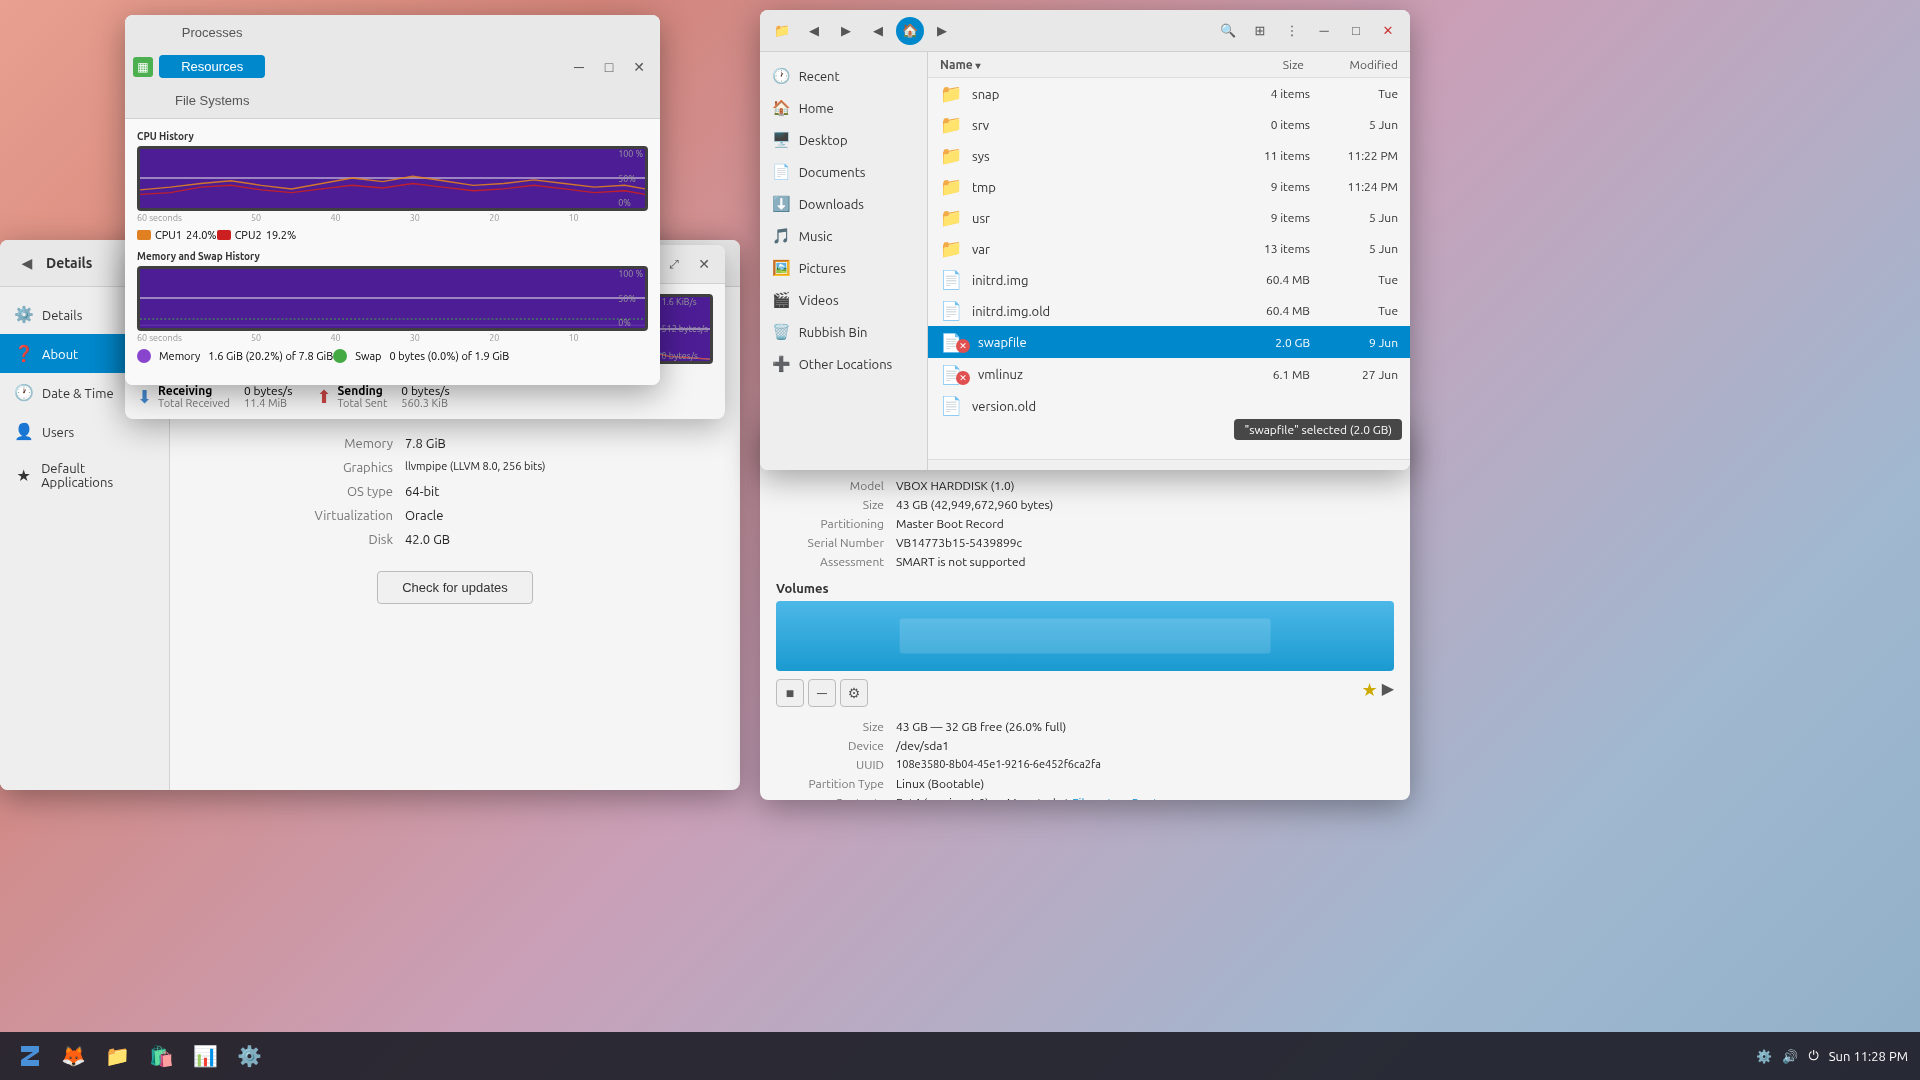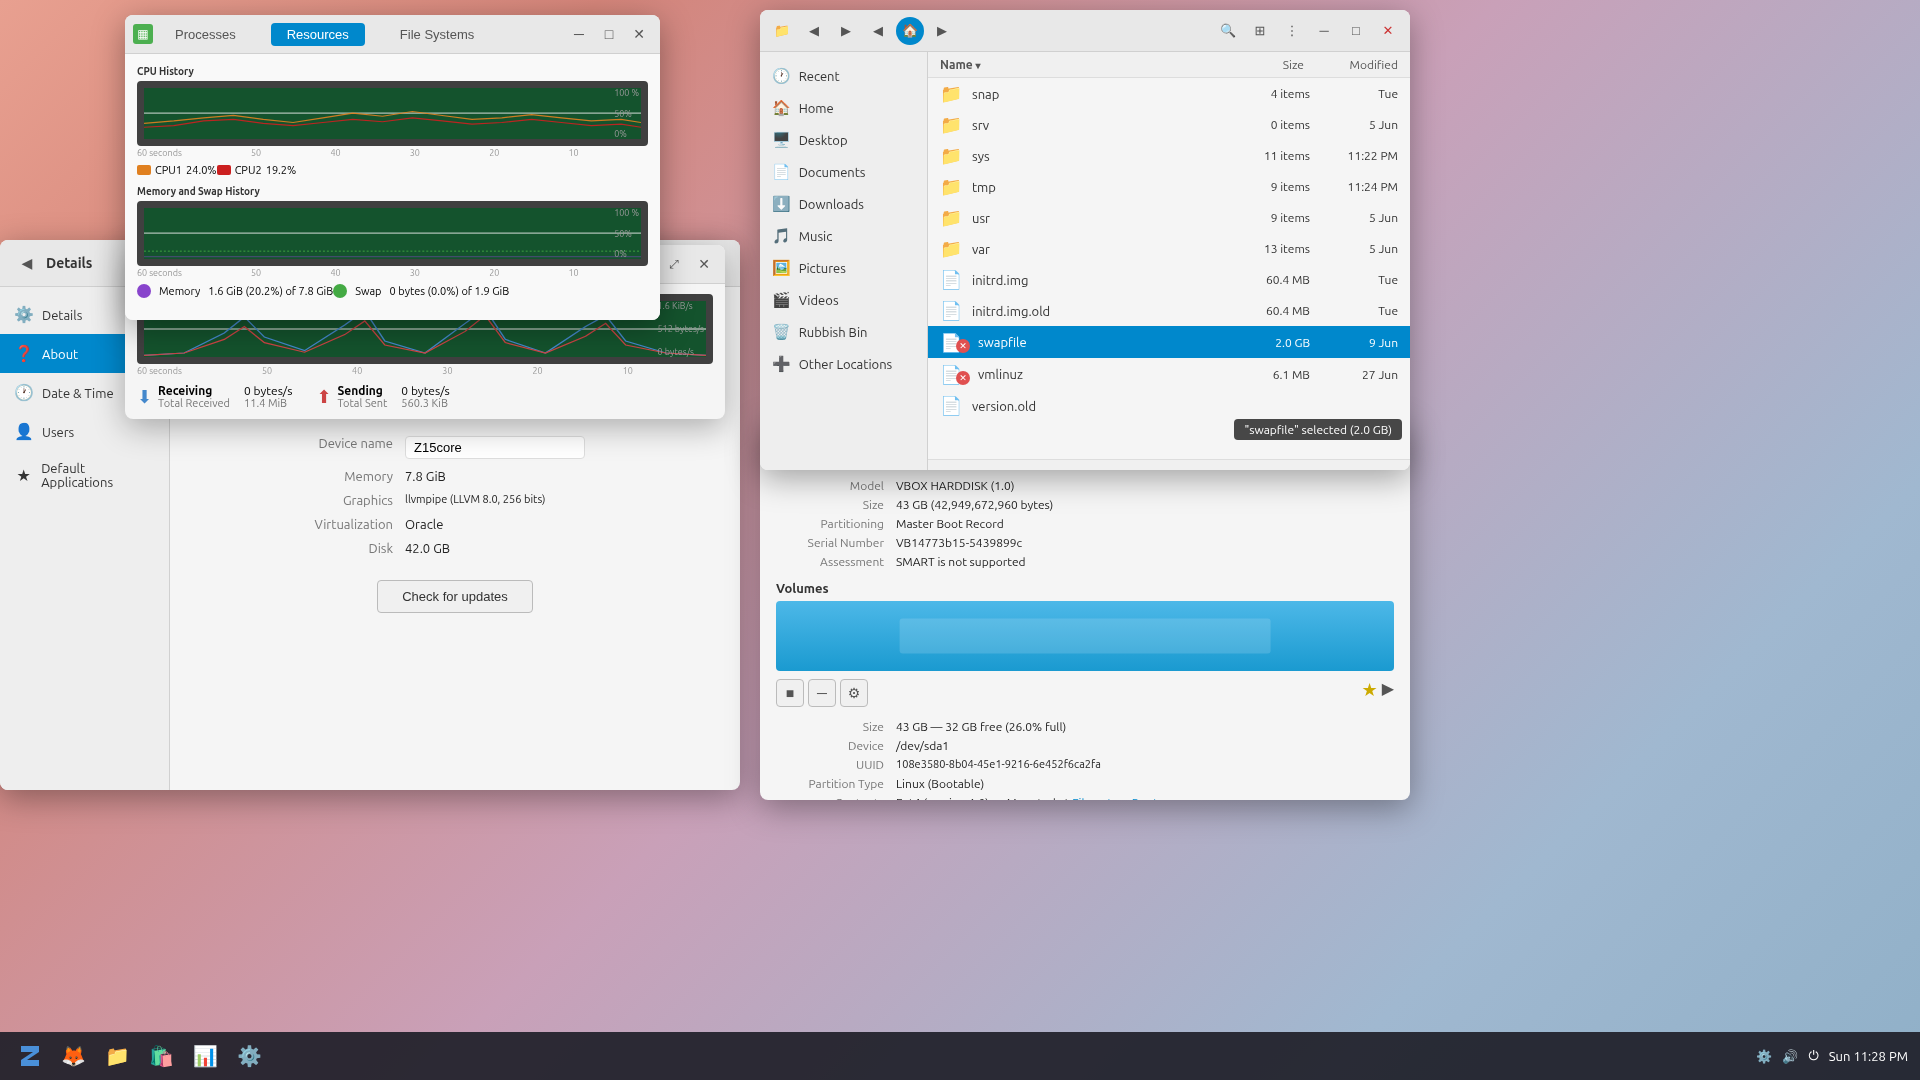--- a/index.html
+++ b/index.html
@@ -83,21 +83,22 @@
       width: 20px;
       height: 20px;
       background: #4caf50;
       border-radius: 3px;
       display: flex;
       align-items: center;
       justify-content: center;
     }
     .window-tabs {
       display: flex;
-      gap: 19px;
+      gap: 11px;
+      flex-direction: column;
     }
     .window-tab {
       padding: 4px 16px;
       border-radius: 4px;
       font-size: 13px;
       cursor: pointer;
       color: #555;
       background: transparent;
       border: none;
     }
@@ -130,22 +131,22 @@
     .chart-section {
       margin-bottom: 10px;
     }
     .chart-title {
       font-size: 10px;
       font-weight: 600;
       color: #333;
       margin-bottom: 4px;
     }
     .chart-area {
-      background: #14532d;
-      border: 7px solid #404040;
+      background: #4c1d95;
+      border: 3px solid #404040;
       border-radius: 4px;
       position: relative;
       height: 65px;
       overflow: hidden;
     }
     .chart-svg { width: 100%; height: 100%; }
     .chart-y-labels {
       position: absolute;
       right: 2px;
       top: 0;
@@ -756,30 +757,30 @@
         <svg width="80" height="60" viewBox="0 0 80 60">
 
           <polygon points="10,5 70,5 70,20 30,40 70,40 70,55 10,55 10,40 50,20 10,20" fill="#2196F3"></polygon>
           <polygon points="10,5 70,5 50,20 10,20" fill="#0D47A1" opacity="0.3"></polygon>
         </svg>
       </div>
       <div class="os-name">Zorin OS 15</div>
       <div class="info-table">
 
         <div class="info-row">
-          <span class="info-label">Device name</span>
-          <input class="info-value-input" type="text" value="Z15core" style="">
-        </div>
-        <div class="info-row">
           <span class="info-label">Memory</span>
           <span class="info-value">7.8 GiB</span>
         </div>
         <div class="info-row">
           <span class="info-label">Graphics</span>
           <span class="info-value" style="font-size:11px;">llvmpipe (LLVM 8.0, 256 bits)</span>
+        </div>
+        <div class="info-row">
+          <span class="info-label">OS type</span>
+          <span class="info-value">64-bit</span>
         </div>
         <div class="info-row">
           <span class="info-label">Virtualization</span>
           <span class="info-value">Oracle</span>
         </div>
         <div class="info-row">
           <span class="info-label">Disk</span>
           <span class="info-value">42.0 GB</span>
         </div>
       </div>

